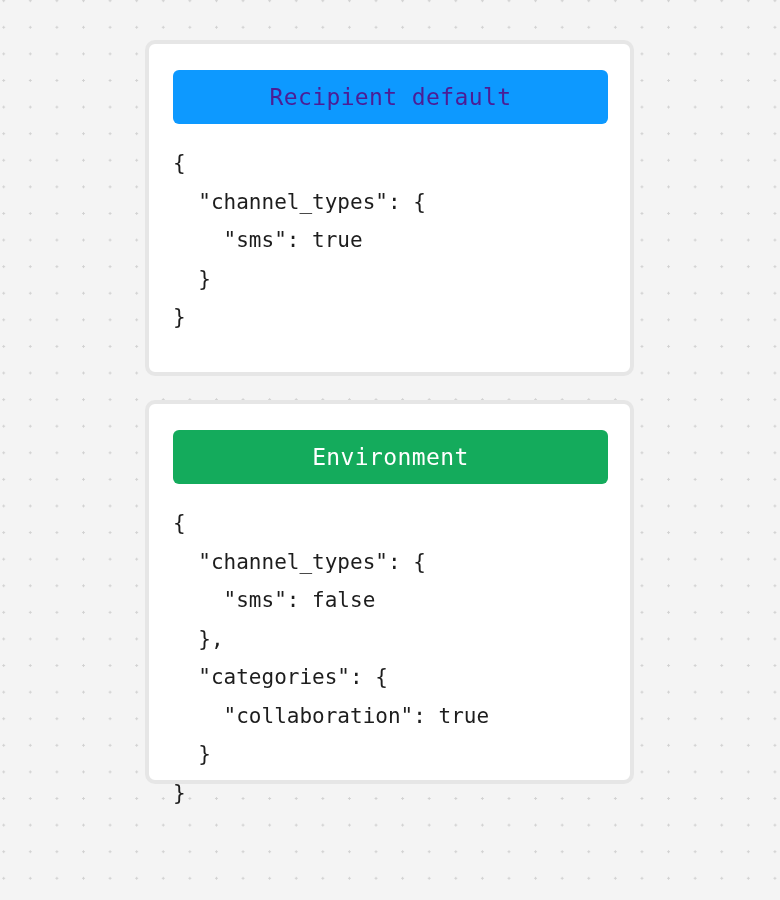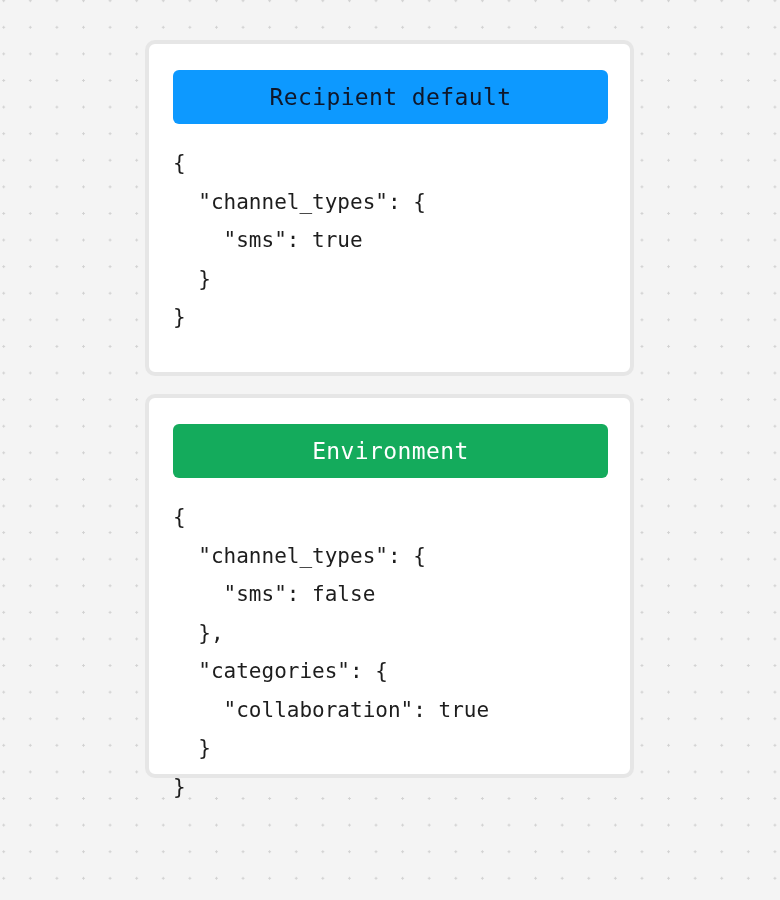--- a/index.html
+++ b/index.html
@@ -43,21 +43,21 @@
     border-radius: 10px;
     padding: 26px 24px 24px 24px;
   }
 
   #card-recipient-default {
     height: 336px;
   }
 
   #card-environment {
     height: 384px;
-    margin-top: 18px;
+    margin-top: 24px;
   }
 
   
   .card-header {
     box-sizing: border-box;
     width: 435px;
     height: 54px;
     border-radius: 6px;
     display: flex;
     align-items: center;
@@ -90,21 +90,21 @@
 </style>
 </head>
 <body>
 
 <div id="canvas" style="background-color: rgb(244, 244, 244);">
 
   <div id="card-stack">
 
     <div class="card" id="card-recipient-default">
 
-      <div class="card-header blue" style="background-color: rgb(13, 153, 255); color: #0f172a;">
+      <div class="card-header blue" style="background-color: rgb(13, 153, 255); color: #4c1d95;">
         <span>Recipient default</span>
       </div>
 
       <pre class="card-code">{
   "channel_types": {
     "sms": true
   }
 }</pre>
     </div>
 

